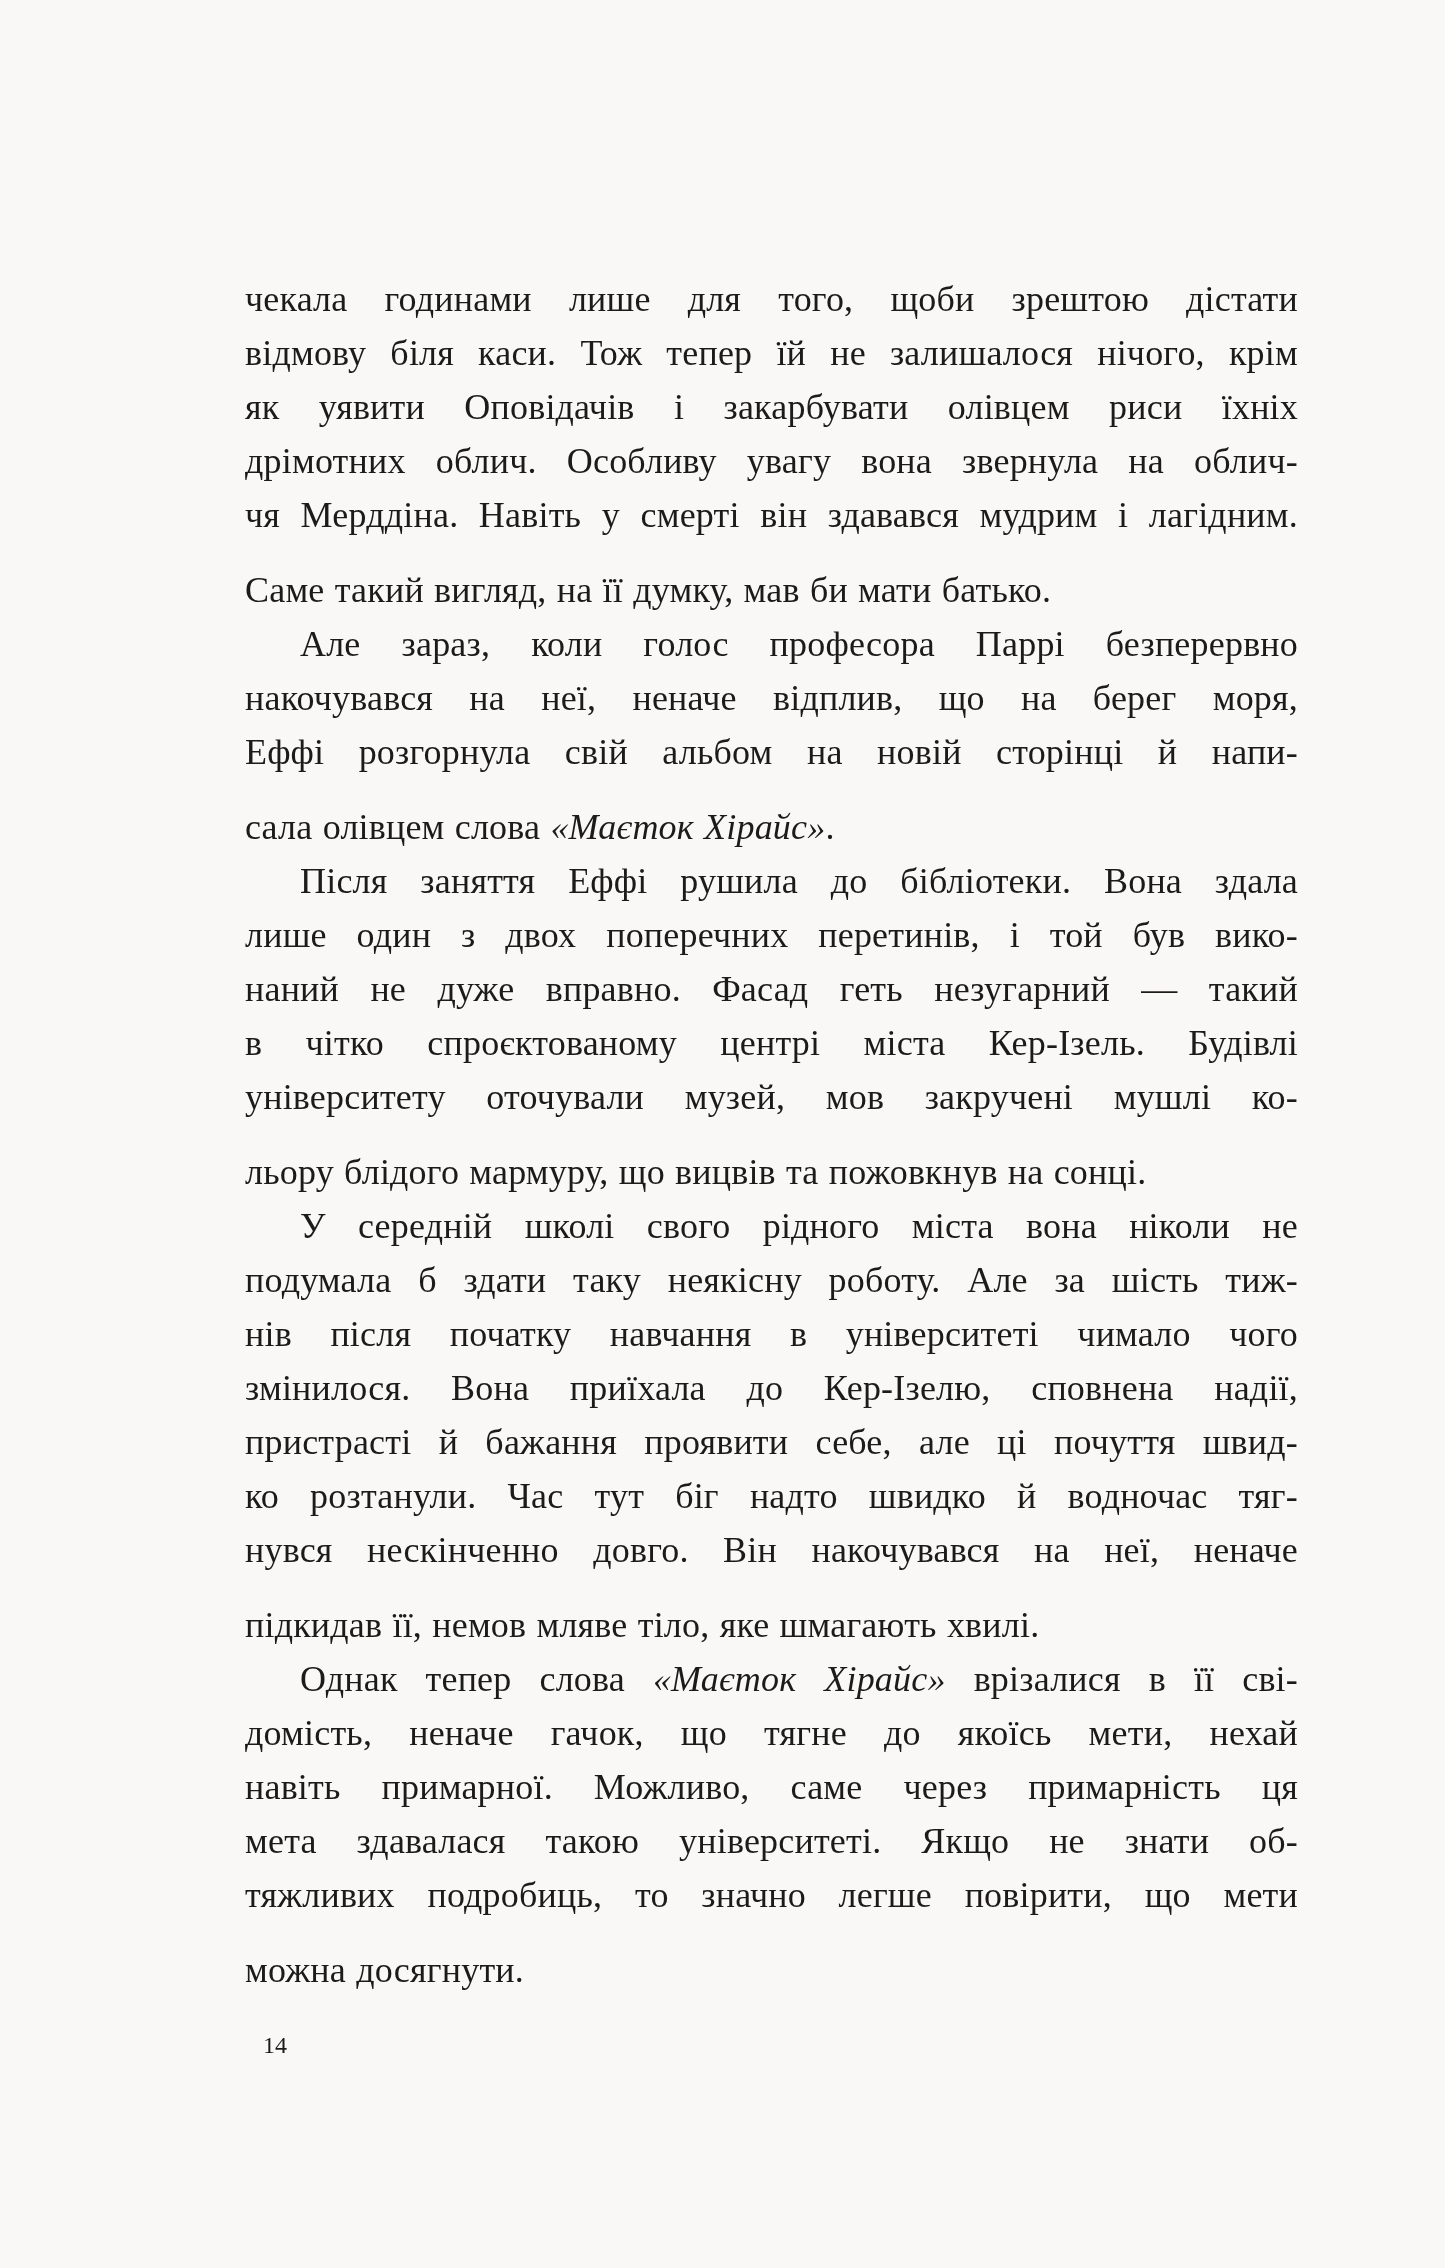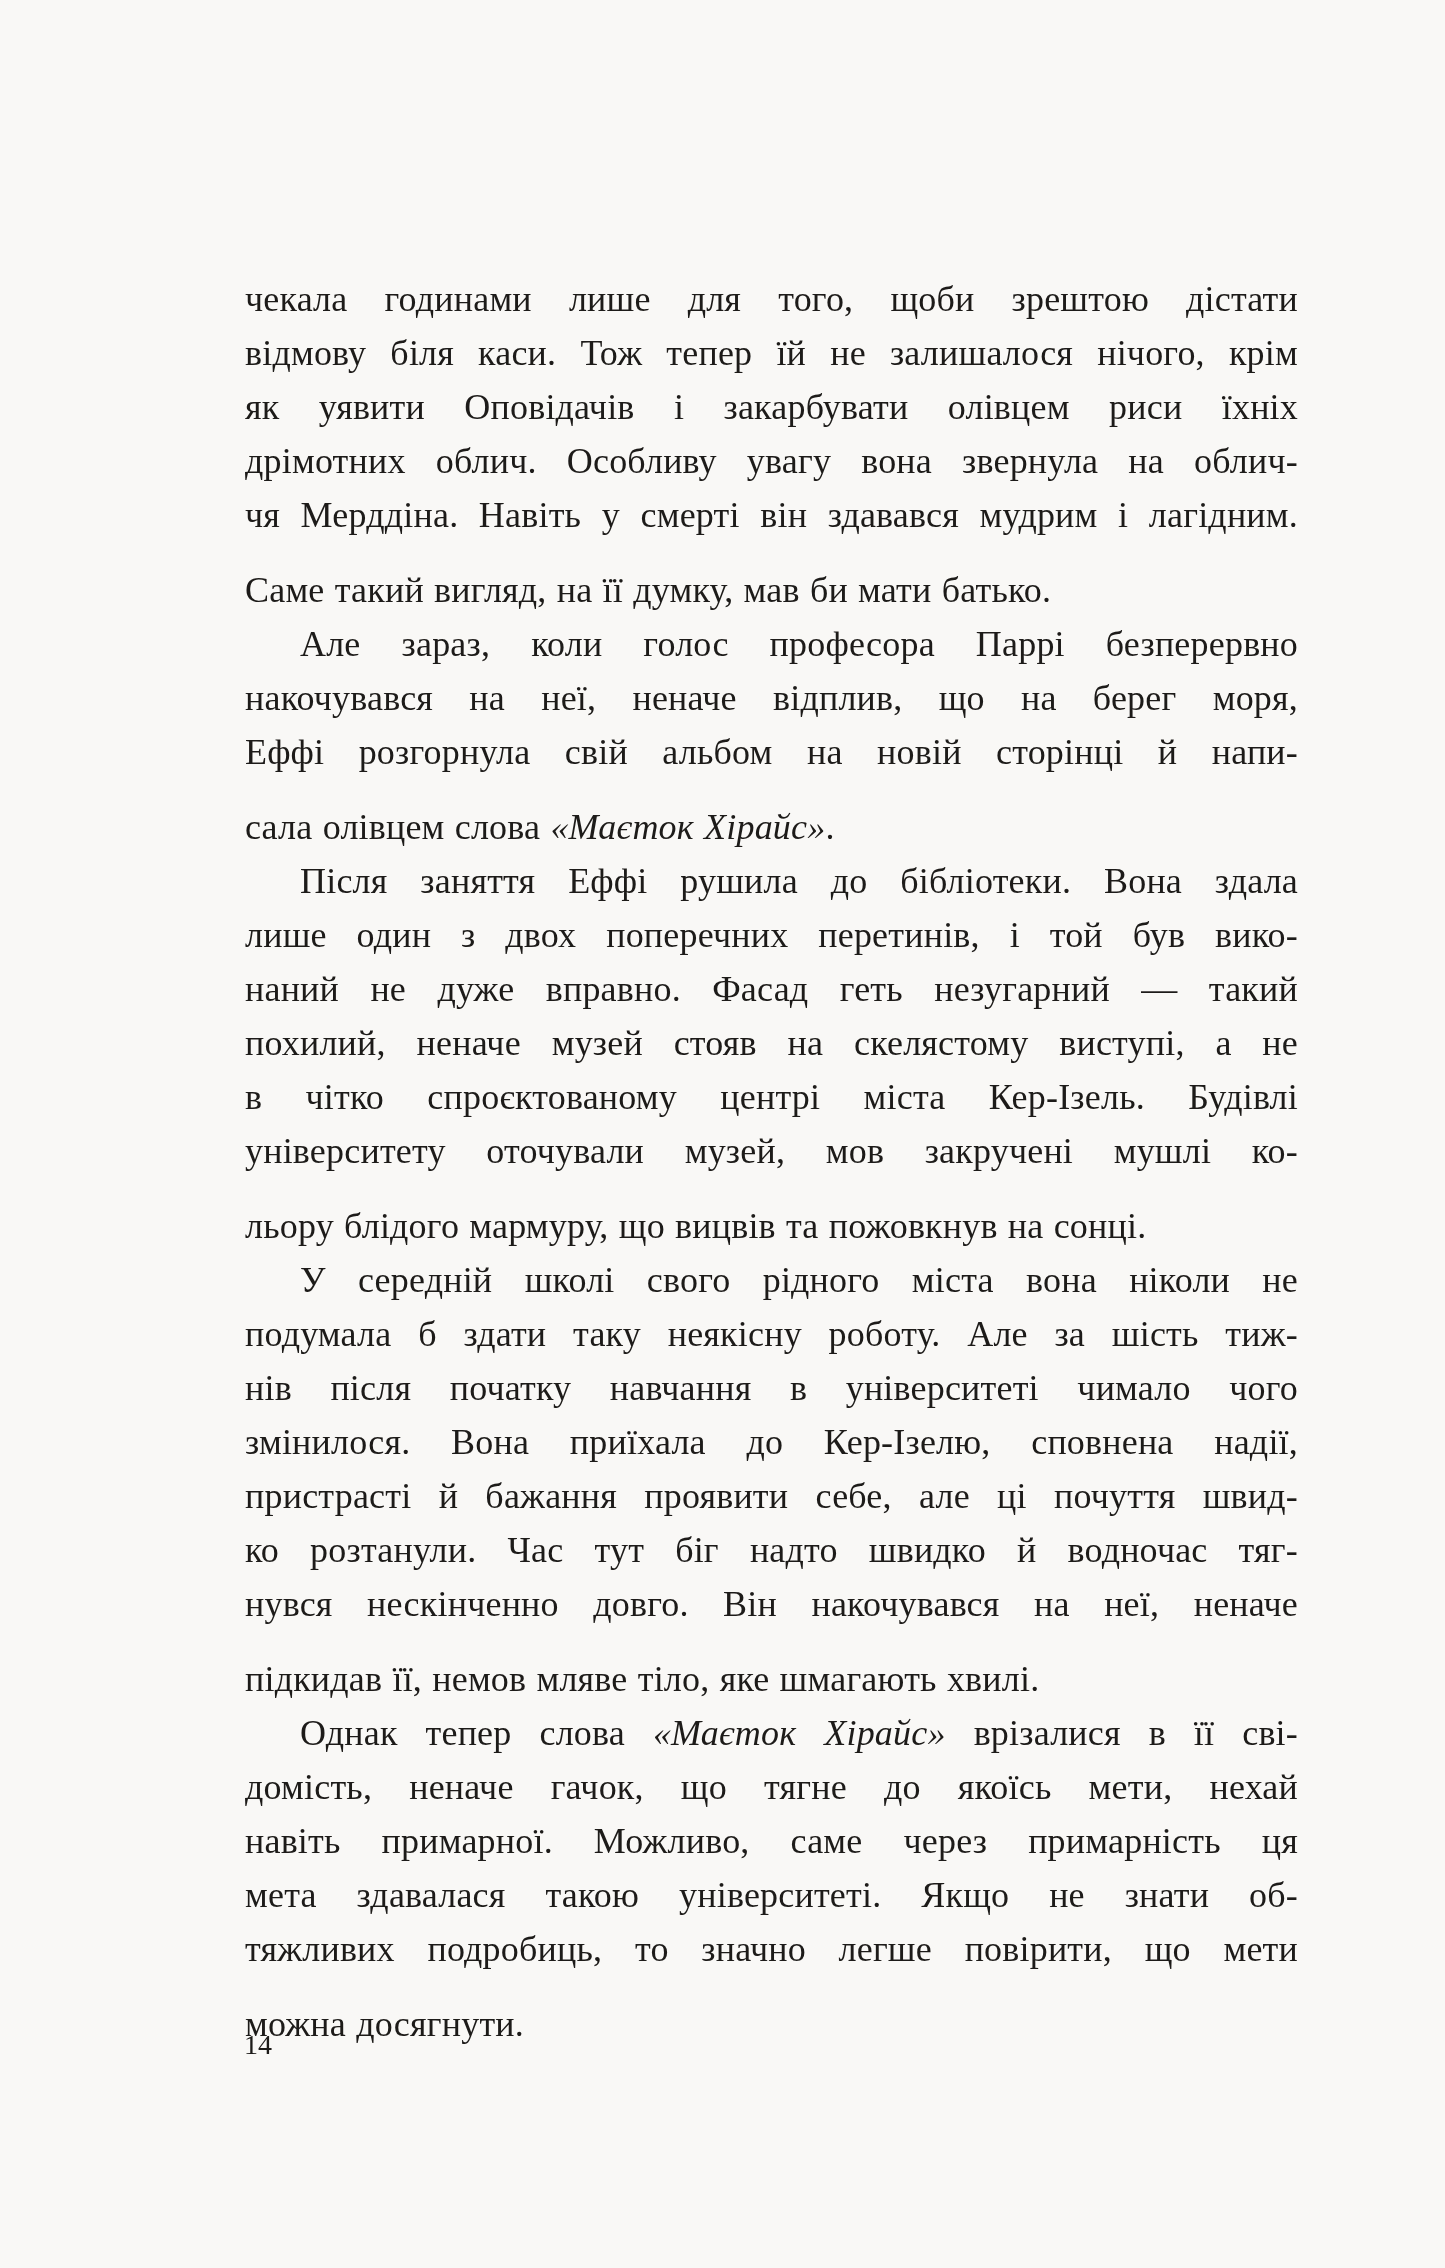--- a/index.html
+++ b/index.html
@@ -40,23 +40,23 @@
     margin-top: 21px;
   }
   .line.indent {
     text-indent: 55px;
   }
   .line em {
     font-style: italic;
   }
   .page-number {
     position: absolute;
-    left: 244px;
+    left: 263px;
     top: 2018px;
-    font-size: 28px;
+    font-size: 24px;
     line-height: 54px;
   }
 </style>
 </head>
 <body>
 
 <div class="page" style="--page-bg: #f9f8f6; --page-fg: #1d1b19;">
   <div class="text-block">
       <div class="line"><span>чекала годинами лише для того, щоби зрештою дістати</span></div>
       <div class="line"><span>відмову біля каси. Тож тепер їй не залишалося нічого, крім</span></div>
@@ -64,21 +64,20 @@
       <div class="line"><span>дрімотних облич. Особливу увагу вона звернула на облич-</span></div>
       <div class="line"><span>чя Мерддіна. Навіть у смерті він здавався мудрим і лагідним.</span></div>
       <div class="line para-end"><span>Саме такий вигляд, на її думку, мав би мати батько.</span></div>
       <div class="line indent"><span>Але зараз, коли голос професора Паррі безперервно</span></div>
       <div class="line"><span>накочувався на неї, неначе відплив, що на берег моря,</span></div>
       <div class="line"><span>Еффі розгорнула свій альбом на новій сторінці й напи-</span></div>
       <div class="line para-end"><span>сала олівцем слова </span><em>«Маєток Хірайс»</em><span>.</span></div>
       <div class="line indent"><span>Після заняття Еффі рушила до бібліотеки. Вона здала</span></div>
       <div class="line"><span>лише один з двох поперечних перетинів, і той був вико-</span></div>
       <div class="line"><span>наний не дуже вправно. Фасад геть незугарний — такий</span></div>
-      <div class="line"><span>похилий, неначе музей стояв на скелястому виступі, а не</span></div>
       <div class="line"><span>в чітко спроєктованому центрі міста Кер-Ізель. Будівлі</span></div>
       <div class="line"><span>університету оточували музей, мов закручені мушлі ко-</span></div>
       <div class="line para-end"><span>льору блідого мармуру, що вицвів та пожовкнув на сонці.</span></div>
       <div class="line indent"><span>У середній школі свого рідного міста вона ніколи не</span></div>
       <div class="line"><span>подумала б здати таку неякісну роботу. Але за шість тиж-</span></div>
       <div class="line"><span>нів після початку навчання в університеті чимало чого</span></div>
       <div class="line"><span>змінилося. Вона приїхала до Кер-Ізелю, сповнена надії,</span></div>
       <div class="line"><span>пристрасті й бажання проявити себе, але ці почуття швид-</span></div>
       <div class="line"><span>ко розтанули. Час тут біг надто швидко й водночас тяг-</span></div>
       <div class="line"><span>нувся нескінченно довго. Він накочувався на неї, неначе</span></div>

